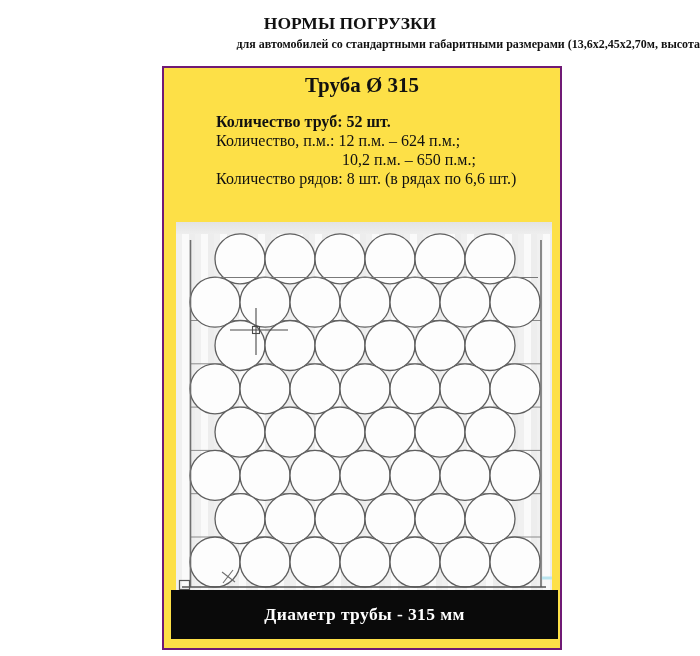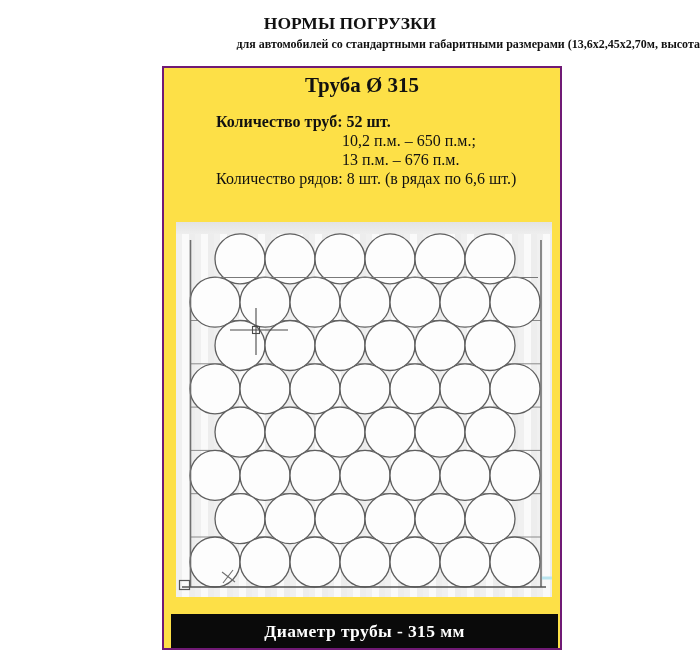--- a/index.html
+++ b/index.html
@@ -31,42 +31,42 @@
   .spec-line.bold{font-weight:bold;}
   .spec-line.indent{padding-left:126px;}
   .diagram{
     position:absolute;left:12px;top:154px;width:376px;height:375px;
     background:
       linear-gradient(#e3e3e3,#eeeeee) 0 0/100% 12px no-repeat,
       repeating-linear-gradient(90deg,#f0f0f0 0 6px,#fafafa 6px 13px,#ededed 13px 19px);
   }
   .diagram svg{position:absolute;left:0;top:0;}
   .footer-bar{
-    position:absolute;left:7px;top:546px;width:387px;height:34px;
+    position:absolute;left:7px;top:522px;width:387px;height:49px;
     display:flex;align-items:center;justify-content:center;
   }
   .footer-label{
     font-weight:bold;font-size:17.5px;letter-spacing:0.4px;white-space:nowrap;
   }
 </style>
 </head>
 <body>
 
 <div class="doc-title">НОРМЫ ПОГРУЗКИ</div>
 <div class="doc-subtitle">
   <div>для автомобилей со стандартными габаритными размерами (13,6х2,45х2,70м, высота</div>
 </div>
 
 <div class="card">
   <div class="card-heading">Труба Ø 315</div>
 
   <div class="spec-block">
     <div class="spec-line bold">Количество труб: 52 шт.</div>
+    <div class="spec-line">Количество, п.м.: 12 п.м. – 624 п.м.;</div>
     <div class="spec-line indent">10,2 п.м. – 650 п.м.;</div>
-    <div class="spec-line indent">13 п.м. – 676 п.м.</div>
     <div class="spec-line">Количество рядов: 8 шт. (в рядах по 6,6 шт.)</div>
   </div>
 
   <div class="diagram">
     <svg id="diagram-svg" width="376" height="375" viewBox="0 0 376 375">
 
       <g id="tangent-lines" stroke="#8a8a8a" stroke-width="1">
           <line x1="14" x2="365" y1="98.5" y2="98.5"></line>
           <line x1="14" x2="365" y1="141.8" y2="141.8"></line>
           <line x1="14" x2="365" y1="185.1" y2="185.1"></line>

